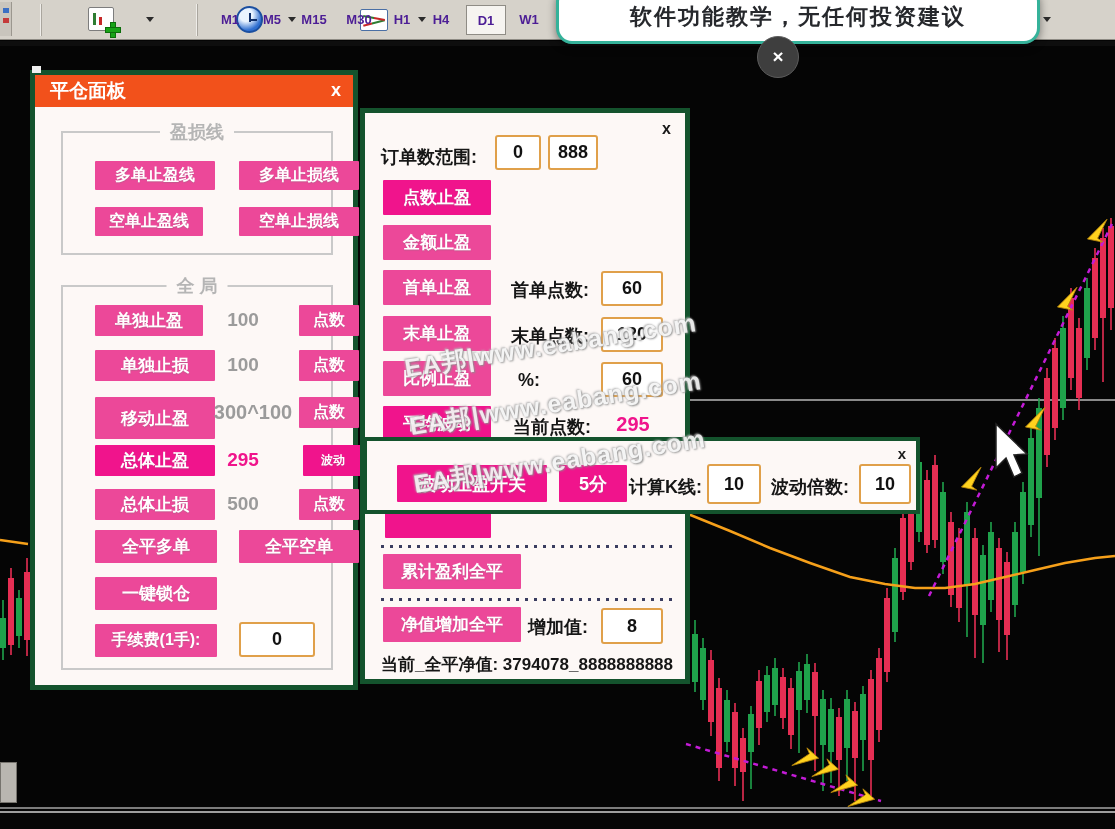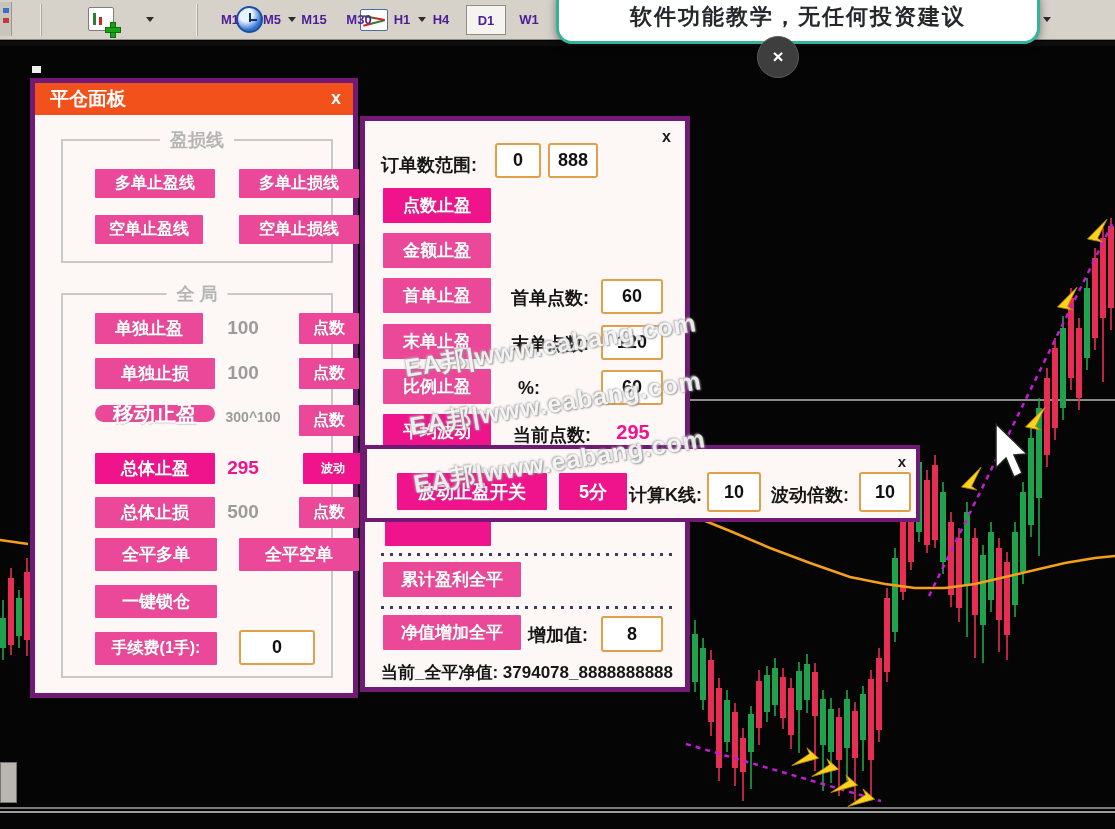--- a/index.html
+++ b/index.html
@@ -37,21 +37,21 @@
         background:linear-gradient(90deg,#2e7d32 0 50%,#c62828 50% 100%);transform:rotate(10deg);}
   
   .banner{position:absolute;left:556px;top:-14px;width:484px;height:58px;background:#ffffff;
           border:3px solid #35b29a;border-radius:16px;box-shadow:0 3px 8px rgba(0,0,0,.45);
           display:flex;align-items:flex-end;justify-content:center;padding-bottom:9px;
           font-size:22px;font-weight:bold;color:#26282c;letter-spacing:2px;z-index:60;}
   .banner-close{position:absolute;left:757px;top:36px;width:42px;height:42px;border-radius:50%;
           background:#3e3e3e;border:1px solid #5c5c5c;color:#fff;font-size:19px;font-weight:bold;
           display:flex;align-items:center;justify-content:center;z-index:61;}
   
-  .panel{position:absolute;background:#fdf8f6;border:5px solid #701a75;z-index:20;margin-top:8px;}
+  .panel{position:absolute;background:#fdf8f6;border:5px solid #14532d;z-index:20;}
   .btn{position:absolute;display:flex;align-items:center;justify-content:center;
        color:#fff;font-weight:bold;background:#ec4899;border-radius:1px;
        text-shadow:0 1px 1px rgba(120,120,120,.35);}
   .btn.pink{background:#f0148c;}
   .inp{position:absolute;background:#fff;border:2px solid #e0a04a;border-radius:3px;
        display:flex;align-items:center;justify-content:center;color:#111;font-weight:bold;}
   .lbl{position:absolute;color:#161616;font-weight:bold;white-space:nowrap;}
   .val{position:absolute;font-weight:bold;color:#9b9b9b;text-align:center;}
   .val.pink{color:#f0148c;}
   .groupbox{position:absolute;border:2px solid #c9c9c9;}
@@ -275,22 +275,22 @@
       <span class="legend">全 局</span>
 
       <div class="btn" style="left:32px;top:18px;width:108px;height:31px;font-size:17px;">单独止盈</div>
       <div class="val" style="left:150px;top:22px;width:60px;font-size:19px;">100</div>
       <div class="btn" style="left:236px;top:18px;width:60px;height:31px;font-size:16px;">点数</div>
 
       <div class="btn" style="left:32px;top:63px;width:120px;height:31px;font-size:17px;">单独止损</div>
       <div class="val" style="left:150px;top:67px;width:60px;font-size:19px;">100</div>
       <div class="btn" style="left:236px;top:63px;width:60px;height:31px;font-size:16px;">点数</div>
 
-      <div class="btn" style="left:32px;top:110px;width:120px;height:17px;font-size:21px;border-radius:11px;">移动止盈</div>
-      <div class="val" style="left:146px;top:114px;width:88px;font-size:14px;">300^100</div>
+      <div class="btn" style="left:32px;top:110px;width:120px;height:42px;font-size:17px;">移动止盈</div>
+      <div class="val" style="left:146px;top:114px;width:88px;font-size:20px;">300^100</div>
       <div class="btn" style="left:236px;top:110px;width:60px;height:31px;font-size:16px;">点数</div>
 
       <div class="btn pink" style="left:32px;top:158px;width:120px;height:31px;font-size:17px;">总体止盈</div>
       <div class="val pink" style="left:150px;top:162px;width:60px;font-size:19px;">295</div>
       <div class="btn pink" style="left:240px;top:158px;width:60px;height:31px;font-size:12px;">波动</div>
 
       <div class="btn" style="left:32px;top:202px;width:120px;height:31px;font-size:17px;">总体止损</div>
       <div class="val" style="left:150px;top:206px;width:60px;font-size:19px;">500</div>
       <div class="btn" style="left:236px;top:202px;width:60px;height:31px;font-size:16px;">点数</div>
 

